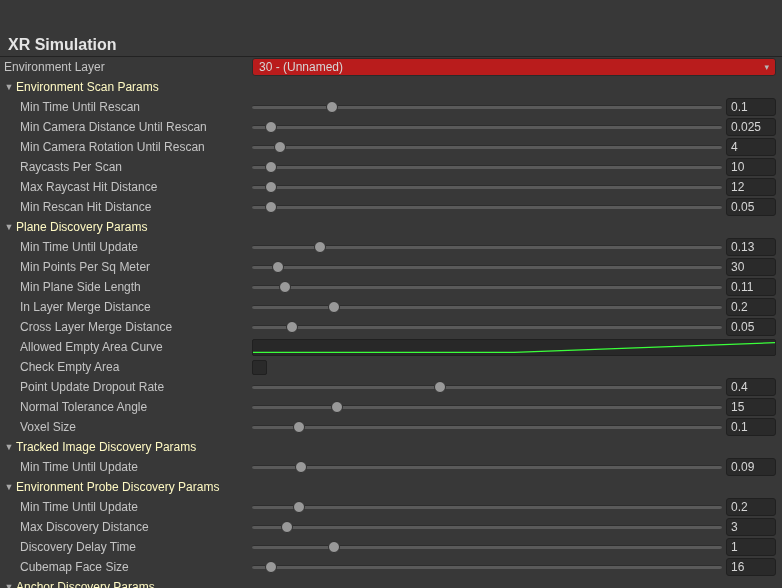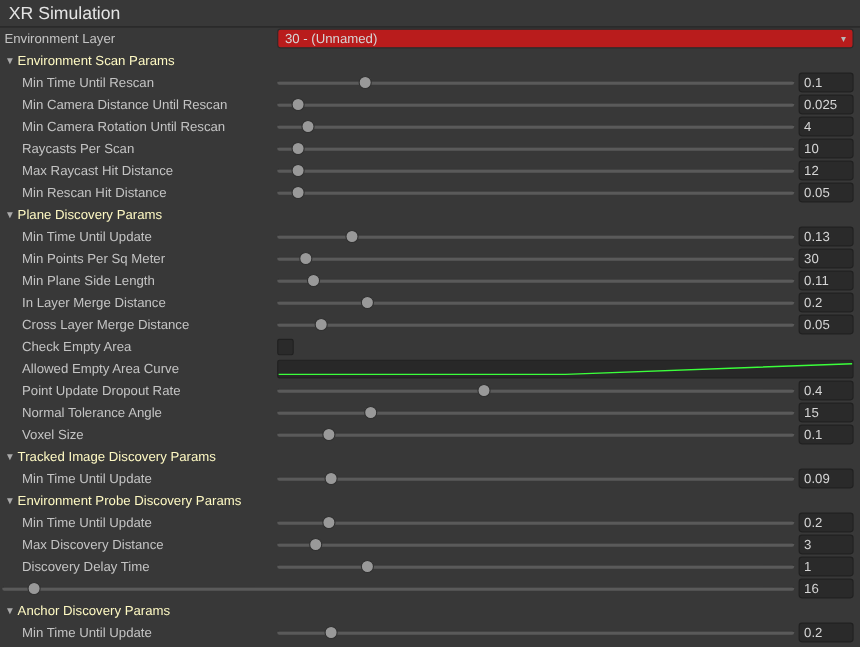--- a/index.html
+++ b/index.html
@@ -8,24 +8,25 @@
     height: 588px;
     background: #383838;
     color: #c4c4c4;
     font-family: "Segoe UI", Arial, sans-serif;
     font-size: 12px;
     overflow: hidden;
   }
   .header {
     padding: 4px 8px 2px 8px;
     font-size: 16px;
-    font-weight: 400;
+    font-weight: 700;
     color: #e4e4e4;
     border-bottom: 1px solid #222;
     background: #383838;
+    margin-top: 32px;
   }
   .body {
     padding: 0;
   }
   .row {
     display: flex;
     align-items: center;
     height: 20px;
     padding: 0 6px 0 2px;
   }
@@ -295,40 +296,40 @@
       <div class="control-col">
         <div class="slider-wrap">
           <div class="slider-track"></div>
           <div class="slider-thumb" style="left: 8.5%;"></div>
         </div>
         <div class="num-field">0.05</div>
       </div>
     </div>
     <div class="row">
       <div class="label-col">
-        <span class="label-text indent-1">Check Empty Area</span>
-      </div>
-      <div class="control-col">
-        <div class="checkbox"></div>
-      </div>
-    </div>
-    <div class="row">
-      <div class="label-col">
         <span class="label-text indent-1">Allowed Empty Area Curve</span>
       </div>
       <div class="control-col">
         <div class="curve-field">
           <svg viewBox="0 0 520 17" preserveAspectRatio="none">
             <path d="M0,14 L260,14 L520,3" stroke="#3bff3b" stroke-width="1.5" fill="none"></path>
           </svg>
         </div>
       </div>
     </div>
     <div class="row">
       <div class="label-col">
+        <span class="label-text indent-1">Check Empty Area</span>
+      </div>
+      <div class="control-col">
+        <div class="checkbox"></div>
+      </div>
+    </div>
+    <div class="row">
+      <div class="label-col">
         <span class="label-text indent-1">Point Update Dropout Rate</span>
       </div>
       <div class="control-col">
         <div class="slider-wrap">
           <div class="slider-track"></div>
           <div class="slider-thumb" style="left: 40%;"></div>
         </div>
         <div class="num-field">0.4</div>
       </div>
     </div>
@@ -410,20 +411,23 @@
       </div>
       <div class="control-col">
         <div class="slider-wrap">
           <div class="slider-track"></div>
           <div class="slider-thumb" style="left: 17.5%;"></div>
         </div>
         <div class="num-field">1</div>
       </div>
     </div>
     <div class="row">
+      <div class="label-col">
+        <span class="label-text indent-1">Cubemap Face Size</span>
+      </div>
       <div class="control-col">
         <div class="slider-wrap">
           <div class="slider-track"></div>
           <div class="slider-thumb" style="left: 4%;"></div>
         </div>
         <div class="num-field">16</div>
       </div>
     </div>
     <div class="row group-row">
       <div class="label-col">

